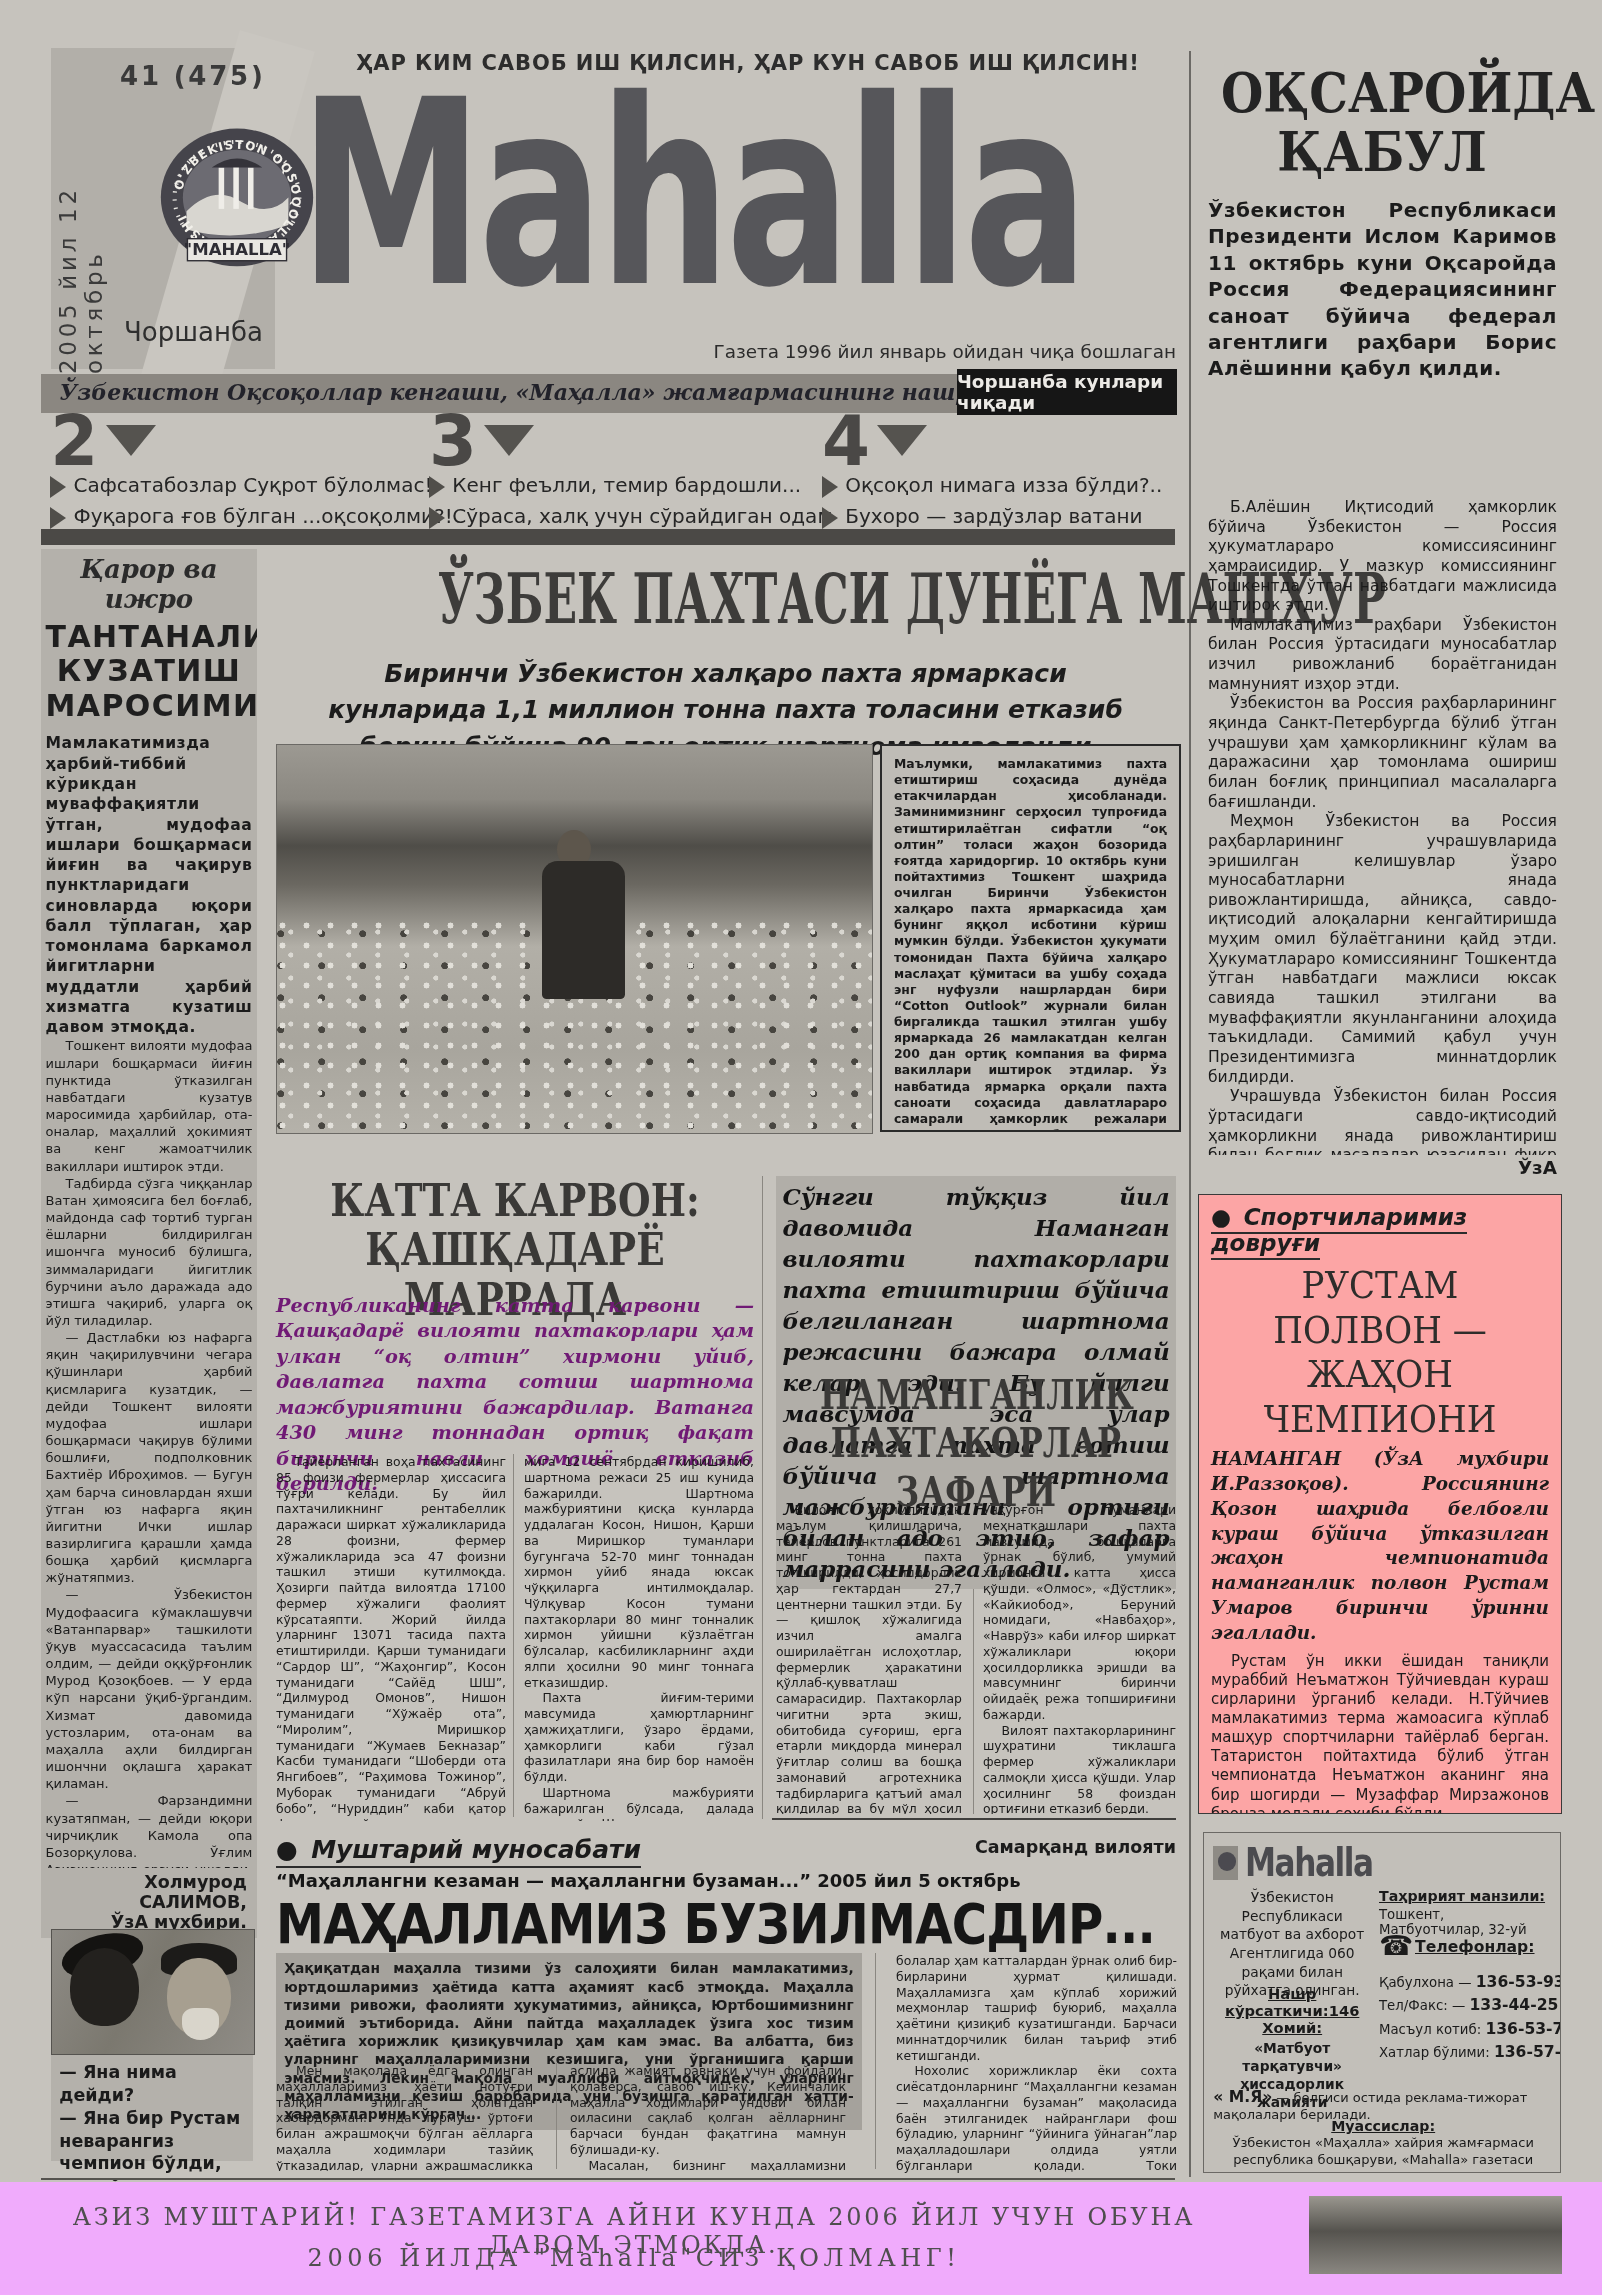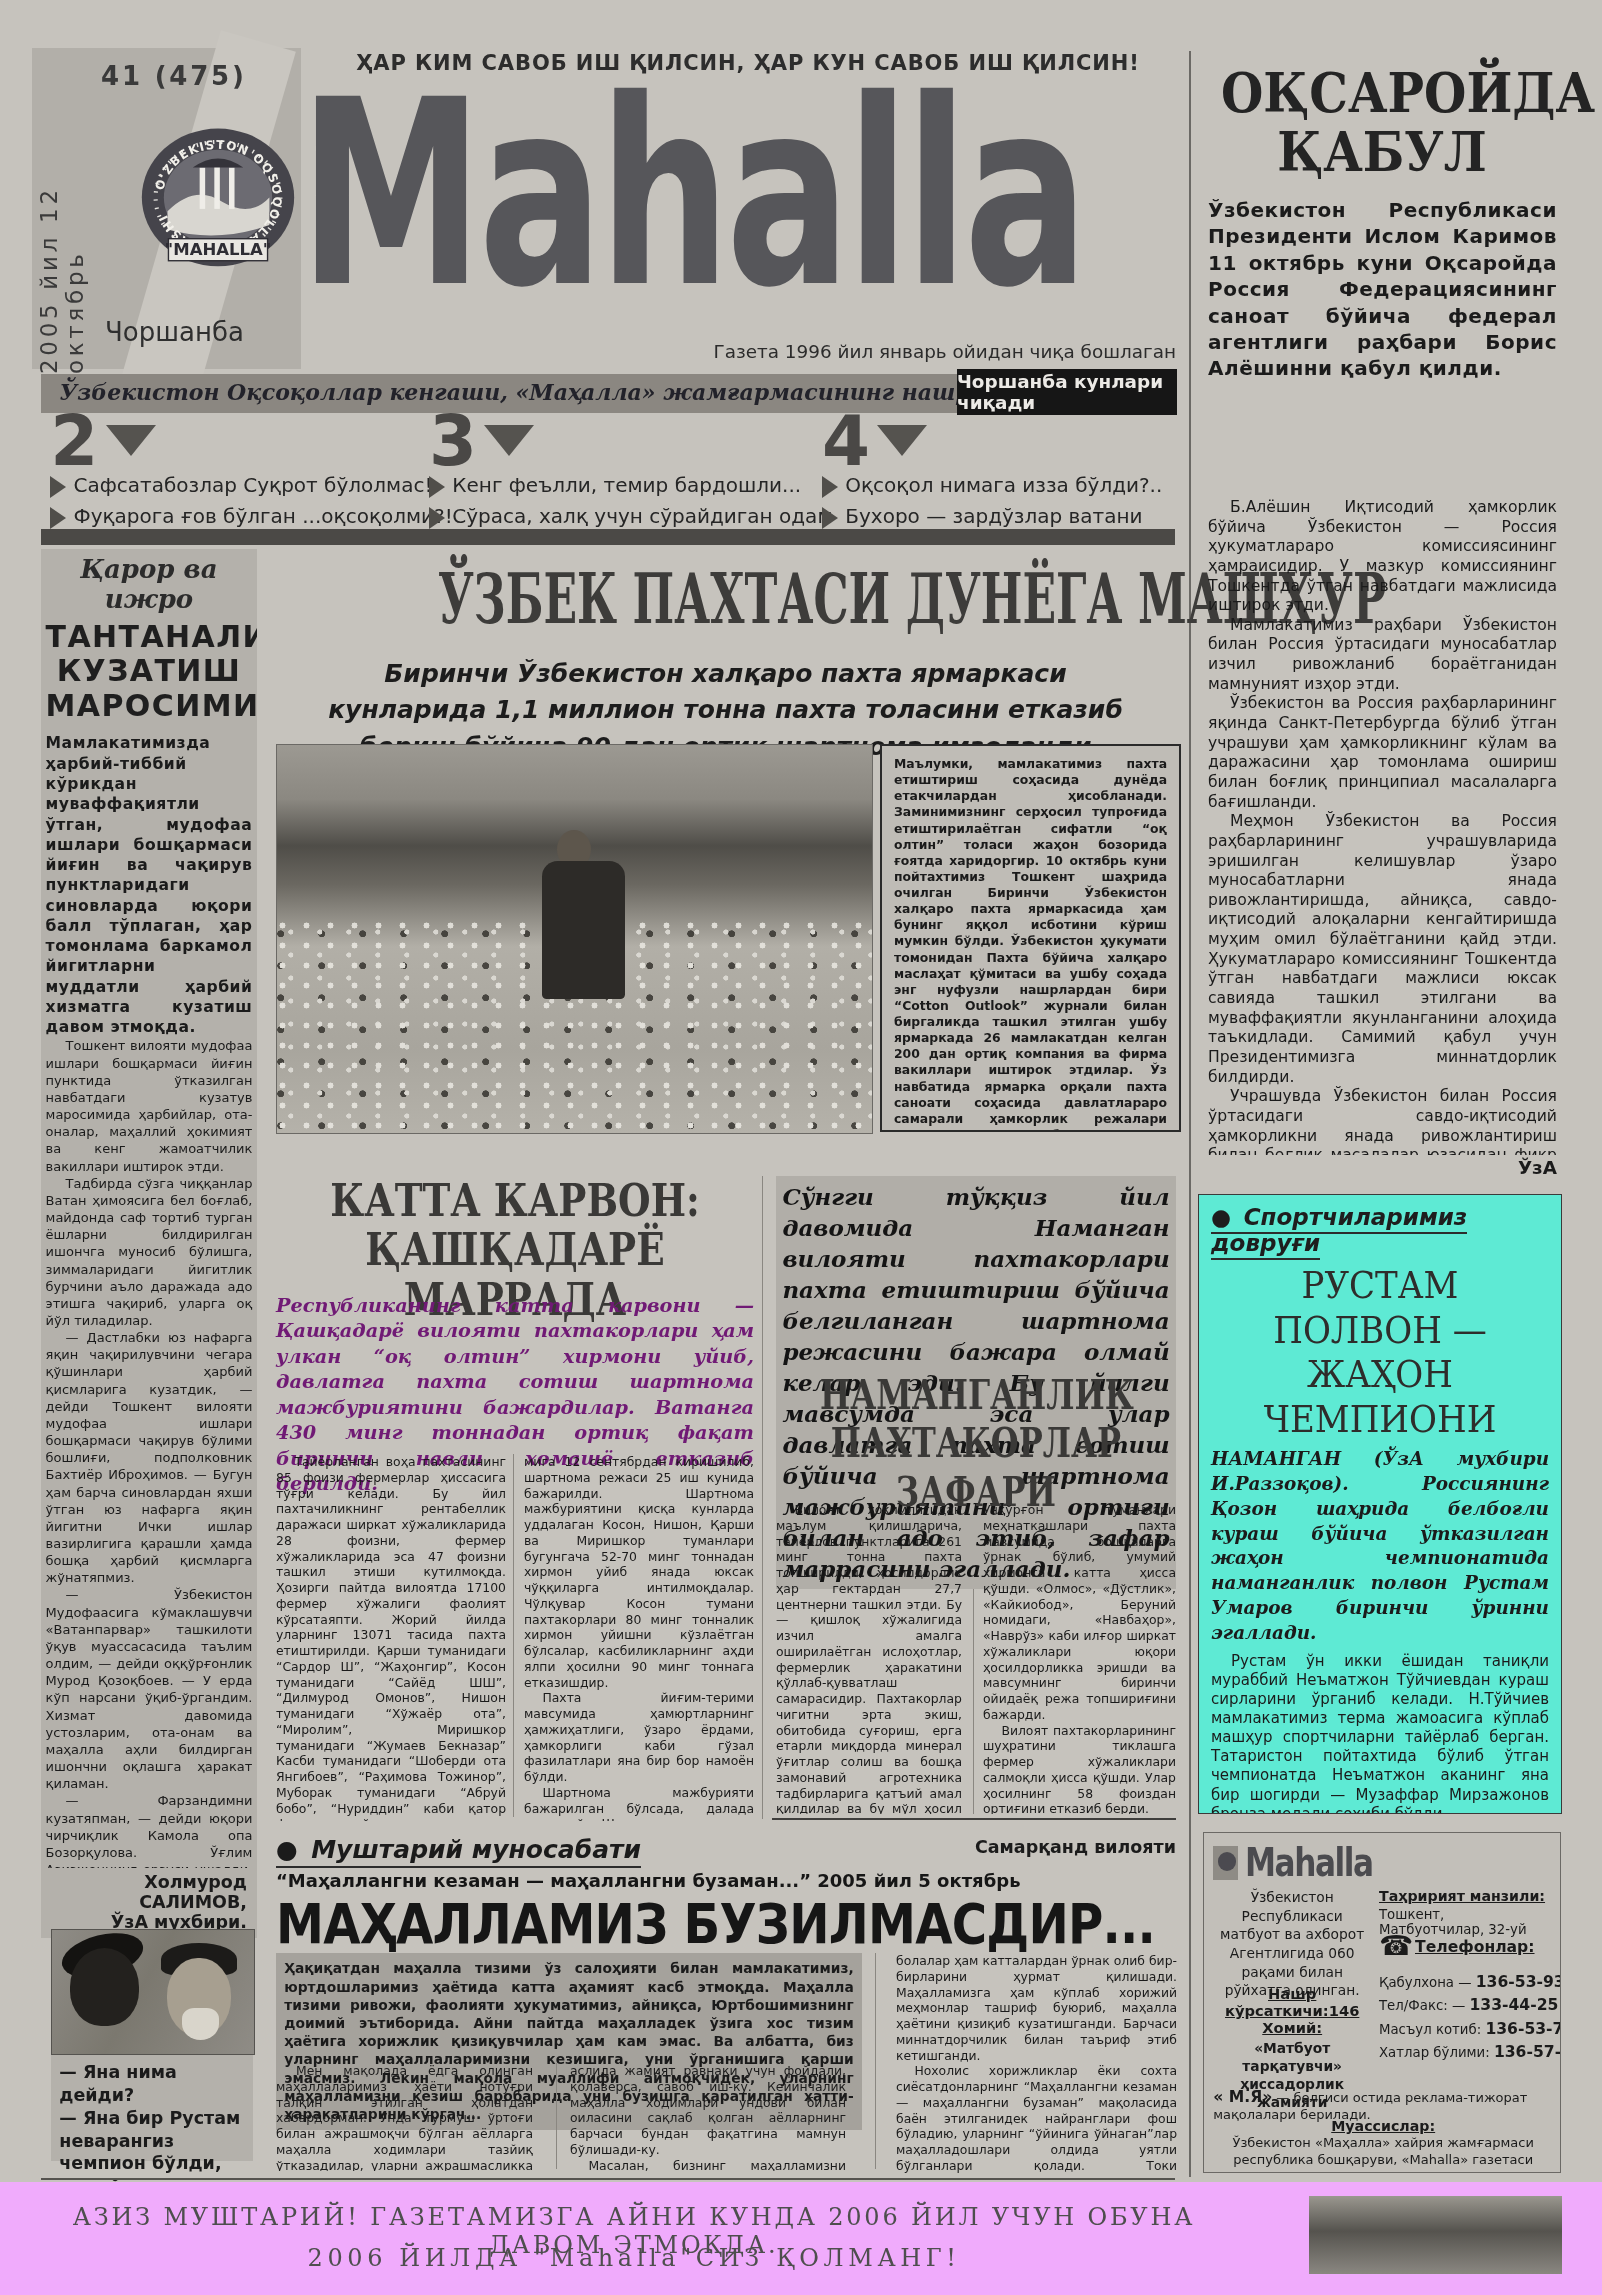--- a/index.html
+++ b/index.html
@@ -4,21 +4,21 @@
 <style>
   html,body{margin:0;padding:0;background:#9a978f;}
   #page{position:relative;width:1603px;height:2295px;background:#c6c3bd;overflow:hidden;
         font-family:"DejaVu Sans","Liberation Sans",sans-serif;color:#1b1b1b;}
   .abs{position:absolute;}
   .pre{white-space:pre-line;}
   .just{text-align:justify;}
   .hidden-ovf{overflow:hidden;}
 
   
-  #mast-left{left:32px;top:48px;width:224px;height:321px;background:#b2afa9;padding-left:45px;}
+  #mast-left{left:51px;top:48px;width:224px;height:321px;background:#b2afa9;}
   #mast-stripe{left:138px;top:-13.8px;width:78px;height:358px;background:#c9c6c0;transform:rotate(16deg);}
   #issue-no{left:69px;top:13px;width:184px;font-size:26px;font-weight:bold;color:#3a3a3a;letter-spacing:2.8px;}
   #vdate{left:3.7px;top:69px;height:257px;writing-mode:vertical-rl;transform:rotate(180deg);
          font-size:23px;color:#3a3a3a;letter-spacing:3.7px;}
   #logo{left:108px;top:76px;width:156px;height:156px;}
   #mast-day{left:73px;top:269px;font-size:26px;color:#2f2f2f;}
   #slogan{left:321px;top:51px;width:854px;text-align:center;font-weight:bold;font-size:21px;color:#2d2d2d;letter-spacing:0.9px;}
   #mast-title{left:299px;top:60px;width:882px;font-size:257px;line-height:1.05;font-weight:bold;
               color:#56565a;transform:scaleX(0.72);transform-origin:left top;letter-spacing:-6.4px;}
   #mast-since{left:551px;top:341px;width:625px;text-align:right;font-size:18.4px;color:#2c2c2c;}
@@ -105,21 +105,21 @@
   #nam-rule{left:772px;top:1818px;width:404px;height:2.3px;background:#3f3e3c;}
 
   
   #ra-head{left:1203px;top:64px;width:358px;text-align:center;font-size:54px;font-weight:bold;color:#242424;line-height:1.1;
            transform:scaleX(0.9);transform-origin:center top;font-family:"DejaVu Serif","Liberation Serif",serif;}
   #ra-lead{left:1208px;top:197px;width:349px;font-size:20px;font-weight:bold;line-height:1.32;letter-spacing:0.5px;}
   #ra-body{left:1208px;top:498px;width:349px;height:657px;font-size:15.6px;line-height:1.26;}
   #ra-body p{margin:0;text-indent:22px;}
   #ra-credit{left:1208px;top:1157px;width:349px;text-align:right;font-weight:bold;font-size:18.4px;}
 
-  #sport-box{left:1198px;top:1194px;width:364px;height:620px;border:1.4px solid #3a3a3a;background:#5eead4;
+  #sport-box{left:1198px;top:1194px;width:364px;height:620px;border:1.4px solid #3a3a3a;background:#fca5a5;
              padding:9.2px 12px;box-sizing:border-box;overflow:hidden;}
   .kicker-row{font-size:23px;font-weight:bold;font-style:italic;color:#1e1e1e;}
   .kicker-row .ul{border-bottom:2.3px solid #2c2c2c;padding-bottom:1.8px;}
   .bullet{font-style:normal;margin-right:4.6px;}
   #sport-head{text-align:center;font-size:37px;color:#2e2d2b;line-height:1.2;margin-top:8.3px;
               transform:scaleX(0.92);transform-origin:center top;font-family:"DejaVu Serif","Liberation Serif",serif;}
   #sport-lead{font-size:18.4px;font-weight:bold;font-style:italic;line-height:1.35;margin-top:5px;
               font-family:"DejaVu Serif","Liberation Serif",serif;}
   #sport-body{font-size:15px;line-height:1.27;margin-top:6.4px;}
   #sport-body p{margin:0;text-indent:20px;}

